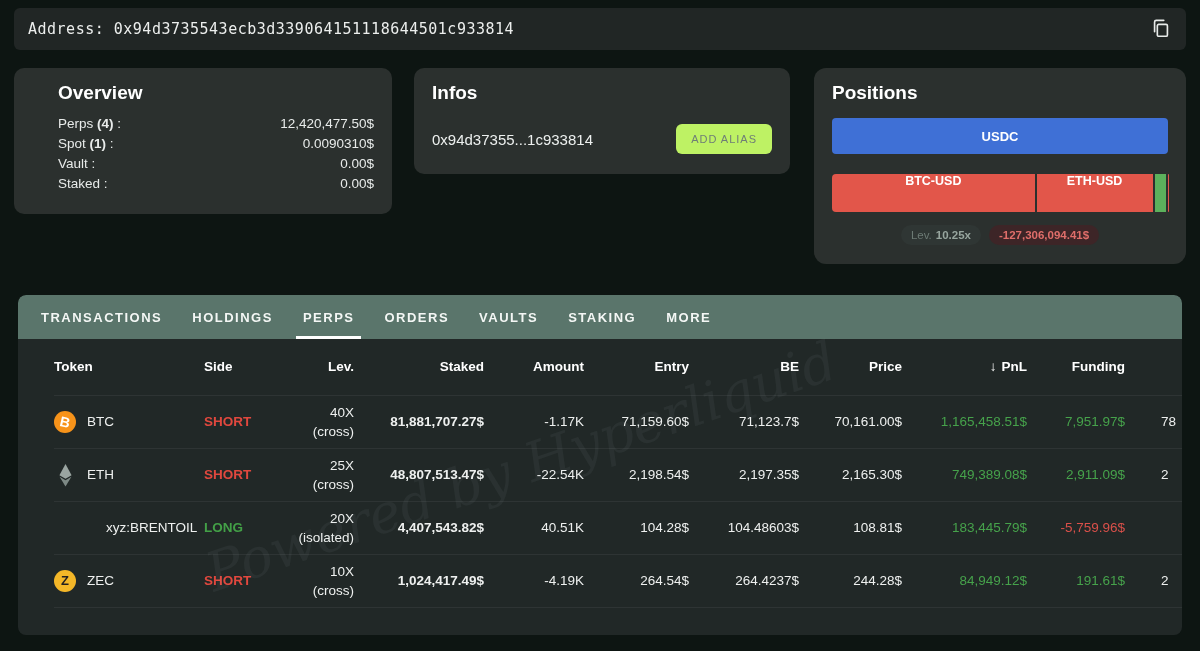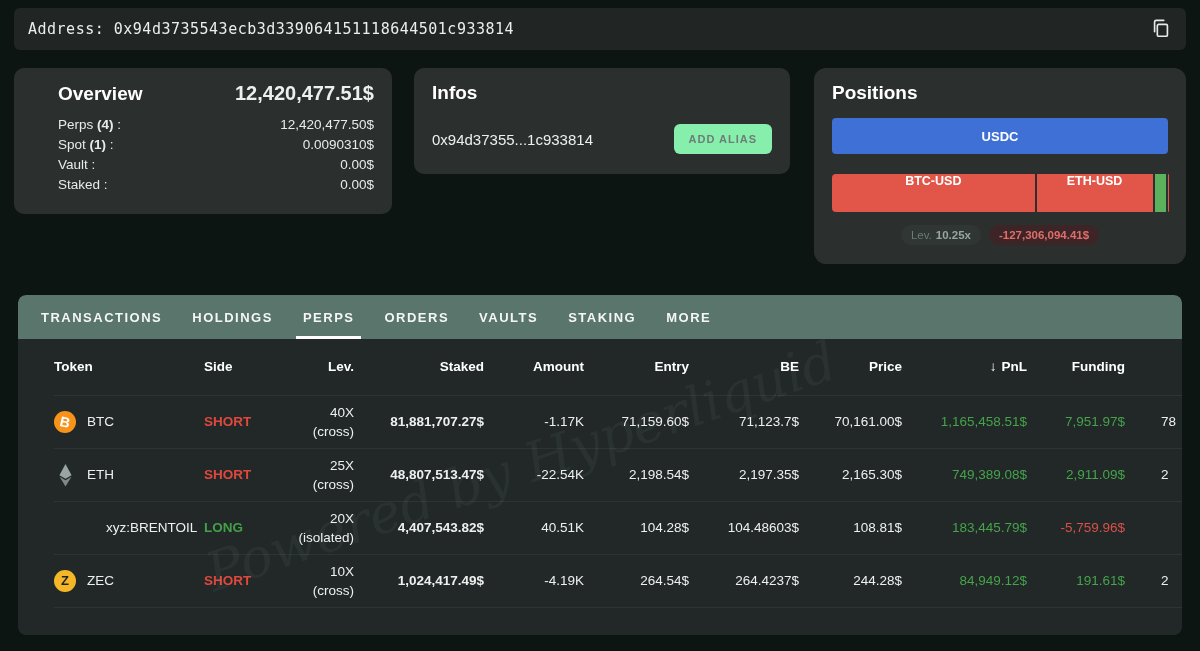--- a/index.html
+++ b/index.html
@@ -26,22 +26,22 @@
   .card-overview { left:14px; top:68px; width:378px; height:146px;padding-left:44px; }
   .card-infos    { left:414px; top:68px; width:376px; height:106px; }
   .card-positions{ left:814px; top:68px; width:372px; height:196px;border-radius:12px; }
   .ov-head { display:flex; justify-content:space-between; align-items:baseline; margin-bottom:10px; }
   .ov-total { font-size:20px; font-weight:bold; }
   .ov-row { display:flex; justify-content:space-between; font-size:13.5px; line-height:20px; color:#e8ebea; }
   .ov-row b { font-weight:bold; }
   .infos-row { display:flex; justify-content:space-between; align-items:center; margin-top:20px;gap:24px; }
   .infos-addr { font-size:15px; }
   .alias-btn {
-    background:#86efac; border:none; border-radius:6px; cursor:pointer;
-    padding:9px 15px; font-size:11px; font-weight:bold; letter-spacing:1px;
+    background:#bef264; border:none; border-radius:6px; cursor:pointer;
+    padding:9px 15px; font-size:11px; font-weight:normal; letter-spacing:1px;
     color:#6f7d77; font-family:"Liberation Sans", sans-serif;
   }
   
   .pos-bar { height:36px; border-radius:4px; display:flex; align-items:center; justify-content:center;
              font-size:13px; font-weight:bold; color:#fff; }
   .bar-usdc { margin-top:14px; background:#3f70d6; }
   .bar-perps { margin-top:20px; height:38px; display:flex; gap:2px; border-radius:4px; }
   .seg { display:flex; justify-content:center; font-size:12.5px; font-weight:bold; color:#ffffff; overflow:hidden; white-space:nowrap; }
   .seg-red { background:#e2564a; }
   .seg-green { background:#5cb15c; }
@@ -107,21 +107,20 @@
         <rect x="8" y="8" width="11" height="13" rx="1.5"></rect>
         <path d="M5 16 V5.5 A1.8 1.8 0 0 1 6.8 3.7 H15"></path>
       </svg>
     </span>
   </button>
 </div>
 
 <div class="card card-overview">
   <div class="ov-head">
     <h2>Overview</h2>
-    <div class="ov-total">12,420,477.51$</div>
   </div>
   <div class="ov-row">
     <span><span>Perps</span> <b>(4)</b><span> :</span></span>
     <span>12,420,477.50$</span>
   </div>
   <div class="ov-row">
     <span><span>Spot</span> <b>(1)</b><span> :</span></span>
     <span>0.0090310$</span>
   </div>
   <div class="ov-row">

